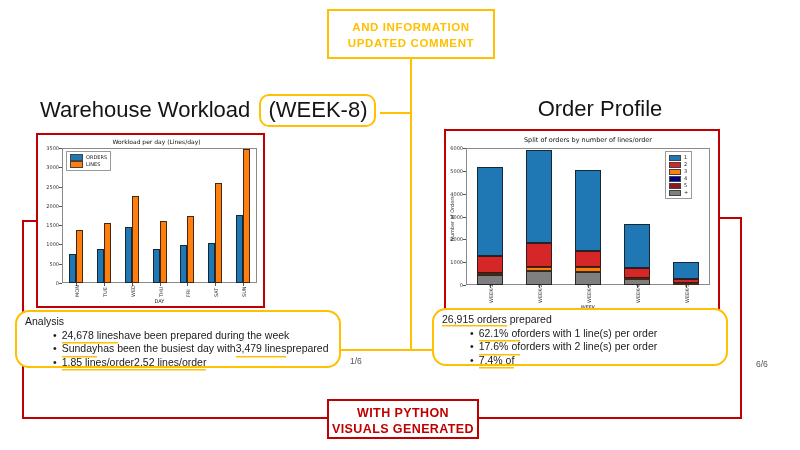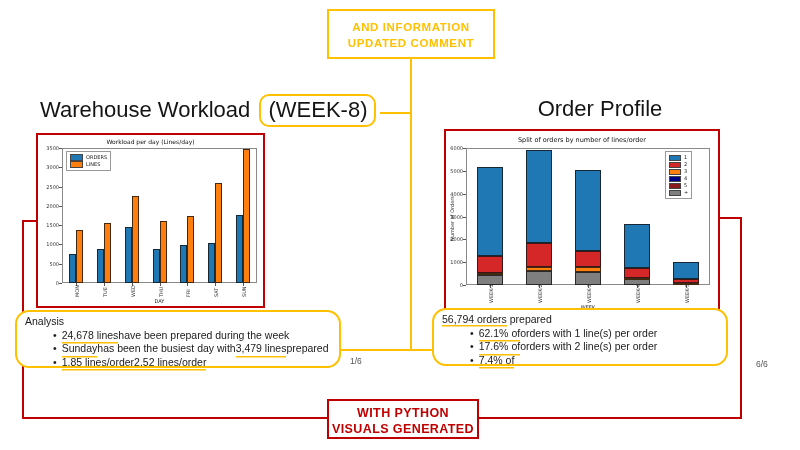--- a/index.html
+++ b/index.html
@@ -22,21 +22,21 @@
   .slide-title { position:absolute; color:#141414; font-size:22px; white-space:nowrap; }
   .title-left { left:40px; top:94px; }
   .title-right { left:520px; top:96px; width:160px; text-align:center; }
   .title-bubble { display:inline-block; border:2px solid #FFC000; border-radius:10px;
                   padding:1px 7px 2px 7px; margin-left:3px; }
 
   .chart-frame { position:absolute; border:2px solid #C00000; background:#fff; }
   .frame-left  { left:36px;  top:133px; width:225px; height:171px; }
   .frame-right { left:444px; top:129px; width:272px; height:178px; }
   .chart-host { position:relative; width:100%; height:100%;
-                font-family:"DejaVu Sans", sans-serif; color:#222; }
+                font-family:"DejaVu Sans", sans-serif; color:#222;padding-left:12px; }
   .chart-host div, .chart-host span { position:absolute; }
   .chart-title { text-align:center; font-size:6px; color:#111; white-space:nowrap; }
   .plot-box { border:1px solid #8a8a8a; box-sizing:border-box; background:#fff; }
   .ytick-label { font-size:5px; text-align:right; color:#333; }
   .tickmark { background:#555; }
   .rot { transform:rotate(-90deg); transform-origin:0 0; white-space:nowrap;
          font-size:5px; color:#333; }
   .axis-label { font-size:5px; color:#222; text-align:center; }
   .bar { box-sizing:border-box; border:1px solid rgba(20,20,20,.8); }
   .legend-box { border:1px solid #9a9a9a; background:#fff; padding:2px 3px;
@@ -239,21 +239,21 @@
           <span> prepared</span>
         </div>
         <div class="bullet-row">
           <span class="u-gold">1.85 lines/order</span>
           <span class="u-gold">2.52 lines/order</span>
         </div>
       </div>
   </div>
 
   <div class="note-box orders-box">
-    <div class="note-heading"><span class="u-gold">56,794 orders</span><span> prepared</span></div>
+    <div class="note-heading"><span class="u-gold">26,915 orders</span><span> prepared</span></div>
     <div class="bullets">
         <div class="bullet-row">
           <span class="u-gold">62.1% of</span>
           <span> orders with 1 line(s) per order</span>
         </div>
         <div class="bullet-row">
           <span class="u-gold">17.6% of</span>
           <span> orders with 2 line(s) per order</span>
         </div>
         <div class="bullet-row">

